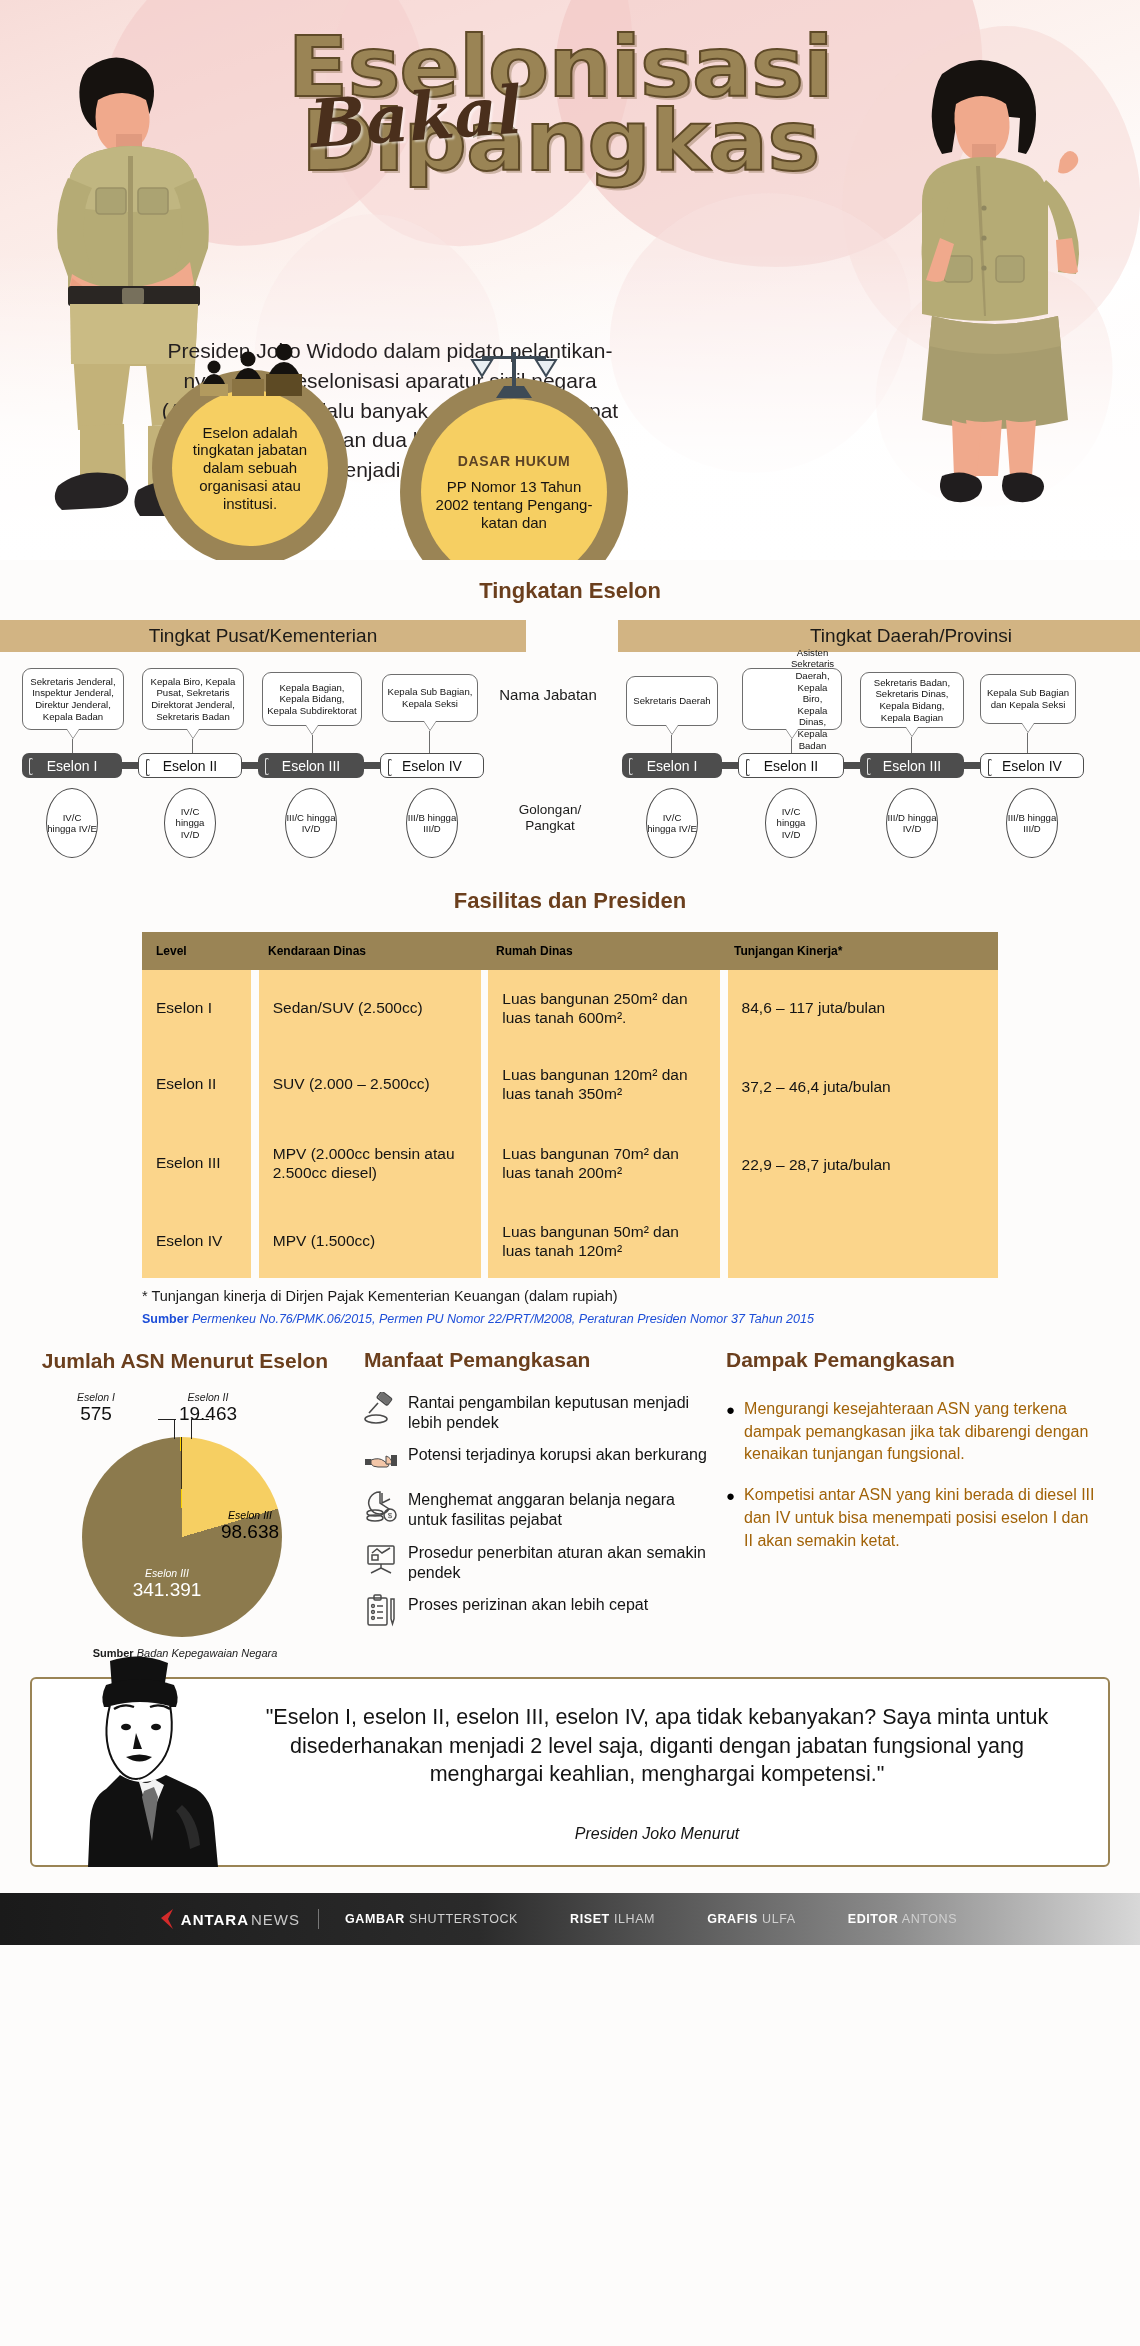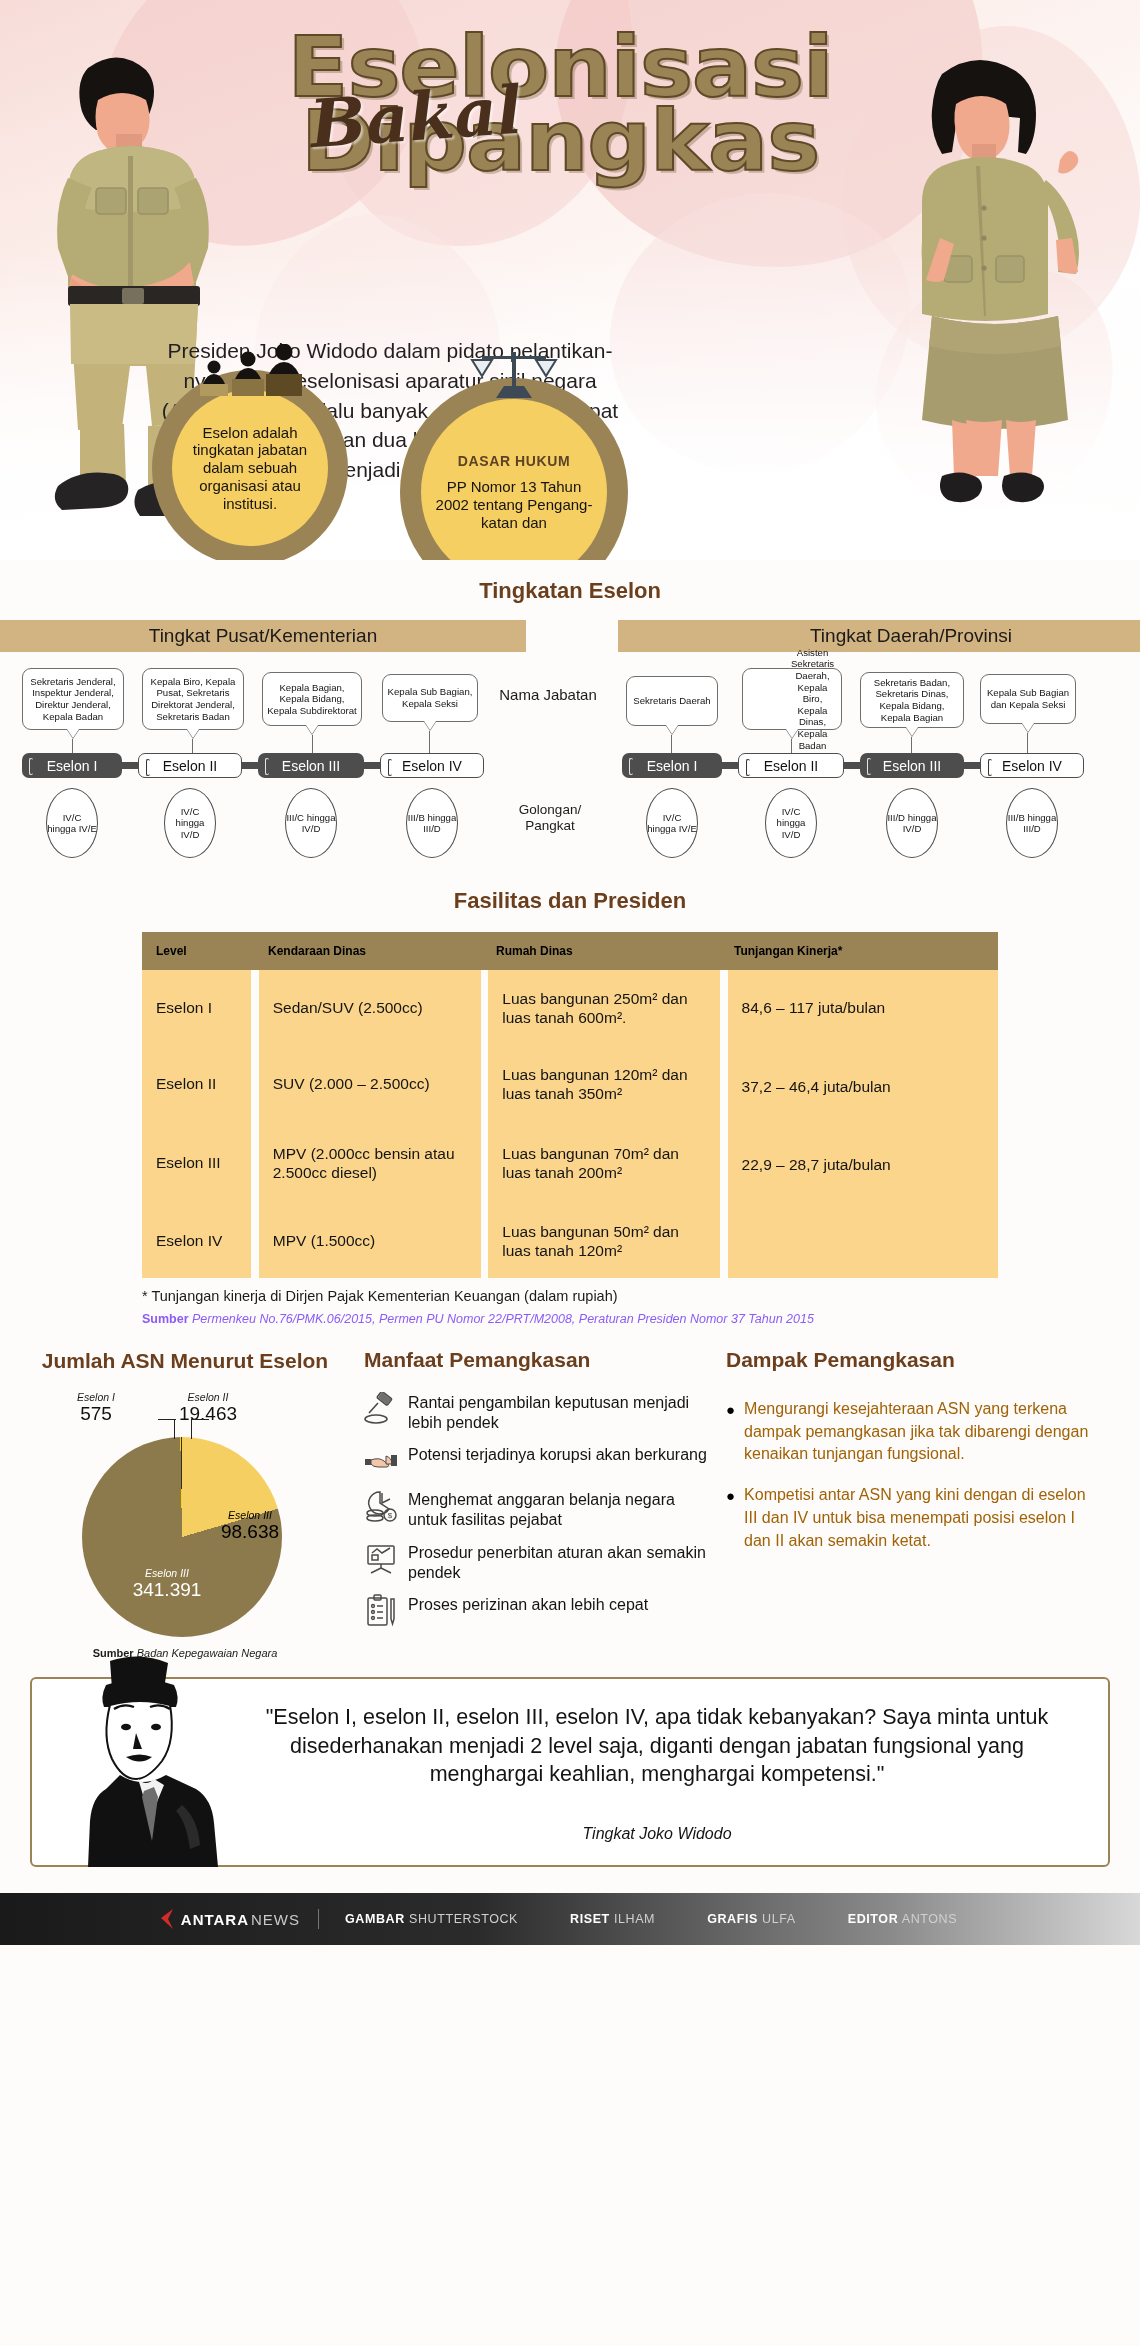--- a/index.html
+++ b/index.html
@@ -97,21 +97,21 @@
   .c-level { width:112px; }
   .c-kend { width:228px; }
   .c-rumah { width:238px; }
   .c-tunj { width:278px; }
   .tbl-body .tcol { display:flex; flex-direction:column; }
   .cell { font-size:15.5px; line-height:1.24; color:#141414; padding:0 14px;
      display:flex; align-items:center; }
   .h-r1 { height:76px; } .h-r2 { height:76px; } .h-r3 { height:82px; } .h-r4 { height:74px; }
   .gapline { width:8px; background:#fdfcfb; }
   .tbl-note { width:856px; margin:10px auto 0; font-size:14.5px; color:#1b1b1b; }
-  .tbl-src { width:856px; margin:8px auto 0; font-size:12.5px; color:#8b5cf6; font-style:italic; }
+  .tbl-src { width:856px; margin:8px auto 0; font-size:12.5px; color:#1d4ed8; font-style:italic; }
   .tbl-src b { font-style:normal; }
 
   
   .cols { position:relative; display:flex; width:1100px; margin:22px auto 0; }
   .col-pie { width:330px; }
   .col-man { width:360px; padding-left:14px; }
   .col-dam { width:390px; padding-left:16px; }
   .col-h { font-size:21px; font-weight:bold; color:#6b3f1d; }
   .col-h.cent { text-align:center; line-height:1.2; }
 
@@ -469,21 +469,21 @@
 
     <div class="col-dam">
       <div class="col-h">Dampak Pemangkasan</div>
       <div style="height:26px"></div>
       <div class="ditem">
         <div class="dbul">●</div>
         <div class="dtxt">Mengurangi kesejahteraan ASN yang terkena dampak pemangkasan jika tak dibarengi dengan kenaikan tunjangan fungsional.</div>
       </div>
       <div class="ditem">
         <div class="dbul">●</div>
-        <div class="dtxt">Kompetisi antar ASN yang kini dengan di eselon III dan IV untuk bisa menempati posisi eselon I dan II akan semakin ketat.</div>
+        <div class="dtxt">Kompetisi antar ASN yang kini berada di diesel III dan IV untuk bisa menempati posisi eselon I dan II akan semakin ketat.</div>
       </div>
     </div>
   </div>
 
   <div class="quote-box">
     <svg class="jokowi" viewBox="0 0 160 212">
       <path d="M46 6 q30-10 58 2 l-4 26 q-26-8-52 0z" fill="#111"></path>
       <path d="M42 30 q34-12 68 0 q6 12 2 22 l-72 0 q-4-10 2-22z" fill="#111"></path>
       <path d="M46 50 q30-8 60 0 q6 36-8 56 q-14 18-26 18 q-14 0-24-20 q-10-22-2-54z" fill="#fff" stroke="#111" stroke-width="2"></path>
       <ellipse cx="62" cy="72" rx="5" ry="3.2" fill="#111"></ellipse>
@@ -491,21 +491,21 @@
       <path d="M72 78 l-3 16 l9 0 z" fill="#111"></path>
       <path d="M62 102 q14-5 26 0 q-12 9-26 0z" fill="#111"></path>
       <path d="M50 54 q10-6 20-2" stroke="#111" stroke-width="2.4" fill="none"></path>
       <path d="M86 52 q10-4 20 2" stroke="#111" stroke-width="2.4" fill="none"></path>
       <path d="M56 120 q22 14 46 0 l30 14 q16 10 18 34 l4 44 l-130 0 l2-46 q2-24 16-32z" fill="#111"></path>
       <path d="M74 124 q8 8 16 0 l10 6 l-14 34 l-10 -34z" fill="#f2f2f2"></path>
       <path d="M80 136 l10 -4 l4 10 l-6 44 l-10 -44z" fill="#6e6e6e"></path>
       <path d="M118 150 q16 14 18 40 l-10 4 q-4-28-14-38z" fill="#2a2a2a"></path>
     </svg>
     <div class="qtext">"Eselon I, eselon II, eselon III, eselon IV, apa tidak kebanyakan? Saya minta untuk disederhanakan menjadi 2 level saja, diganti dengan jabatan fungsional yang menghargai keahlian, menghargai kompetensi."</div>
-    <div class="qattr">Tingkat Joko Widodo</div>
+    <div class="qattr">Presiden Joko Menurut</div>
   </div>
 
   <div class="footer">
     <div class="f-brand">
       <svg width="18" height="20" viewBox="0 0 18 20">
         <path d="M16 0 L4 9 L16 20 L11 10 Z" fill="#d32a2a"></path>
       </svg>
       <span class="nm1">ANTARA</span>
       <span class="nm2">NEWS</span>
     </div>

